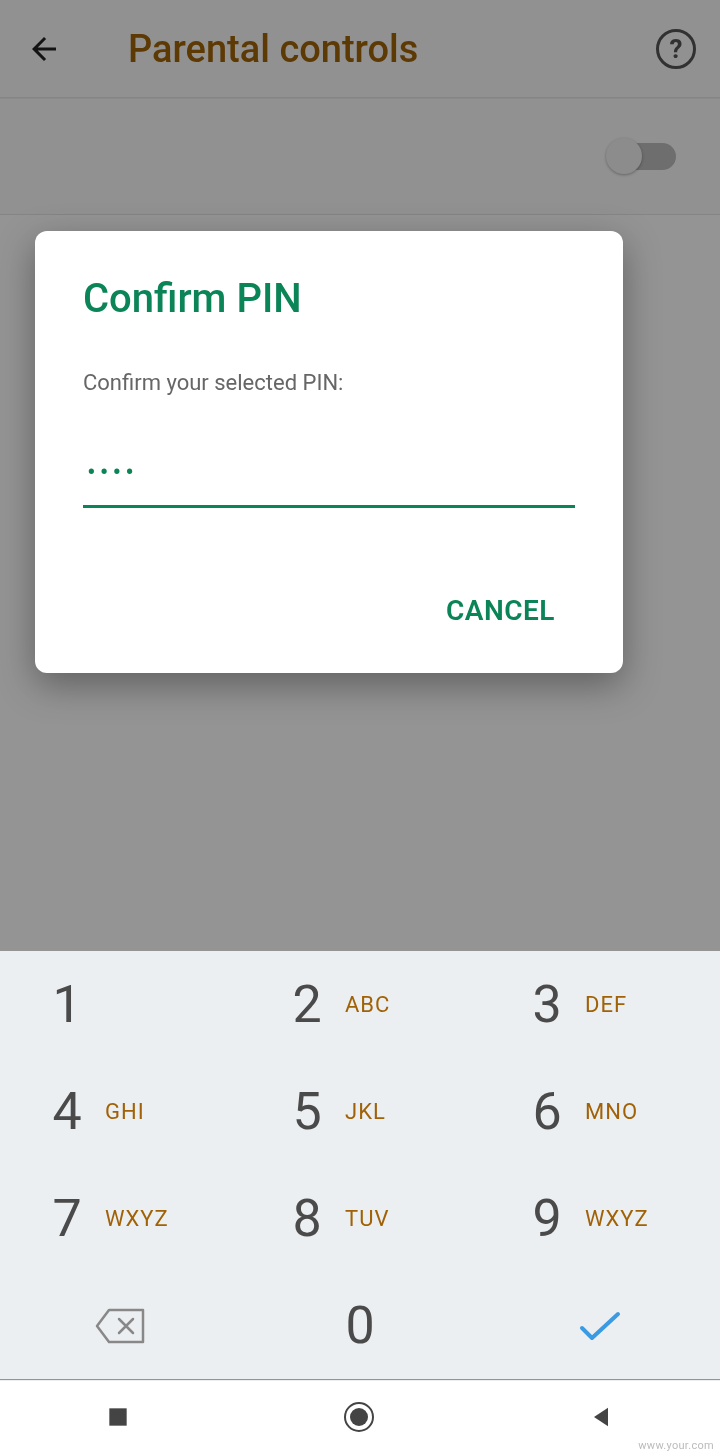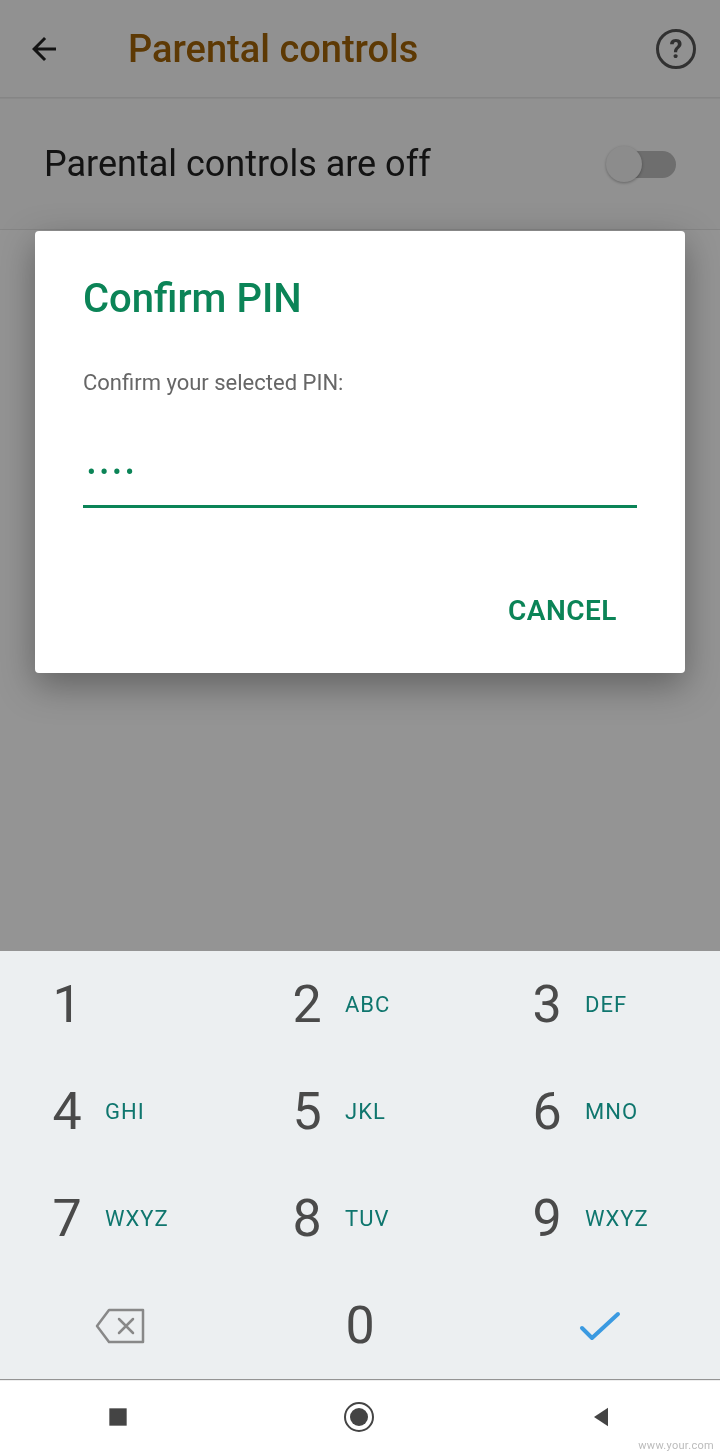--- a/index.html
+++ b/index.html
@@ -82,23 +82,23 @@
     }
     .scrim {
       position: absolute;
       inset: 0;
       background: rgba(0,0,0,0.42);
     }
     .dialog {
       position: absolute;
       left: 35px;
       top: 231px;
-      width: 650px;
+      width: 588px;
       background: #fff;
-      border-radius: 4px;
+      border-radius: 12px;
       box-shadow: 0 12px 36px rgba(0,0,0,0.35);
       padding: 44px 48px 28px 48px;
     }
     .dialog-title {
       font-size: 40px;
       font-weight: 500;
       color: #0b8457;
       margin-bottom: 48px;
     }
     .dialog-subtitle {
@@ -154,21 +154,21 @@
     }
     .key-num {
       font-size: 52px;
       color: #4a4a4a;
       font-weight: 400;
       width: 44px;
       text-align: center;
     }
     .key-letters {
       font-size: 22px;
-      color: #0f766e;
+      color: #a16207;
       margin-left: 16px;
       letter-spacing: 1px;
     }
     .key-content {
       display: flex;
       align-items: center;
       width: 150px;
       justify-content: flex-start;
     }
     .key-content.center-only {
@@ -202,21 +202,20 @@
   <div class="back-arrow">
     <svg width="36" height="36" viewBox="0 0 24 24">
         <path d="M20 11H7.83l5.59-5.59L12 4l-8 8 8 8 1.41-1.41L7.83 13H20z" fill="#222"></path>
       </svg>
   </div>
   <div class="app-title">Parental controls</div>
   <div class="help-icon">?</div>
 </div>
 
 <div class="settings-row">
-  <div class="settings-row-text">Parental controls are off</div>
   <div class="toggle">
     <div class="toggle-thumb"></div>
   </div>
 </div>
 
 <div class="scrim"></div>
 
 <div class="dialog">
   <div class="dialog-title">Confirm PIN</div>
   <div class="dialog-subtitle">Confirm your selected PIN:</div>

